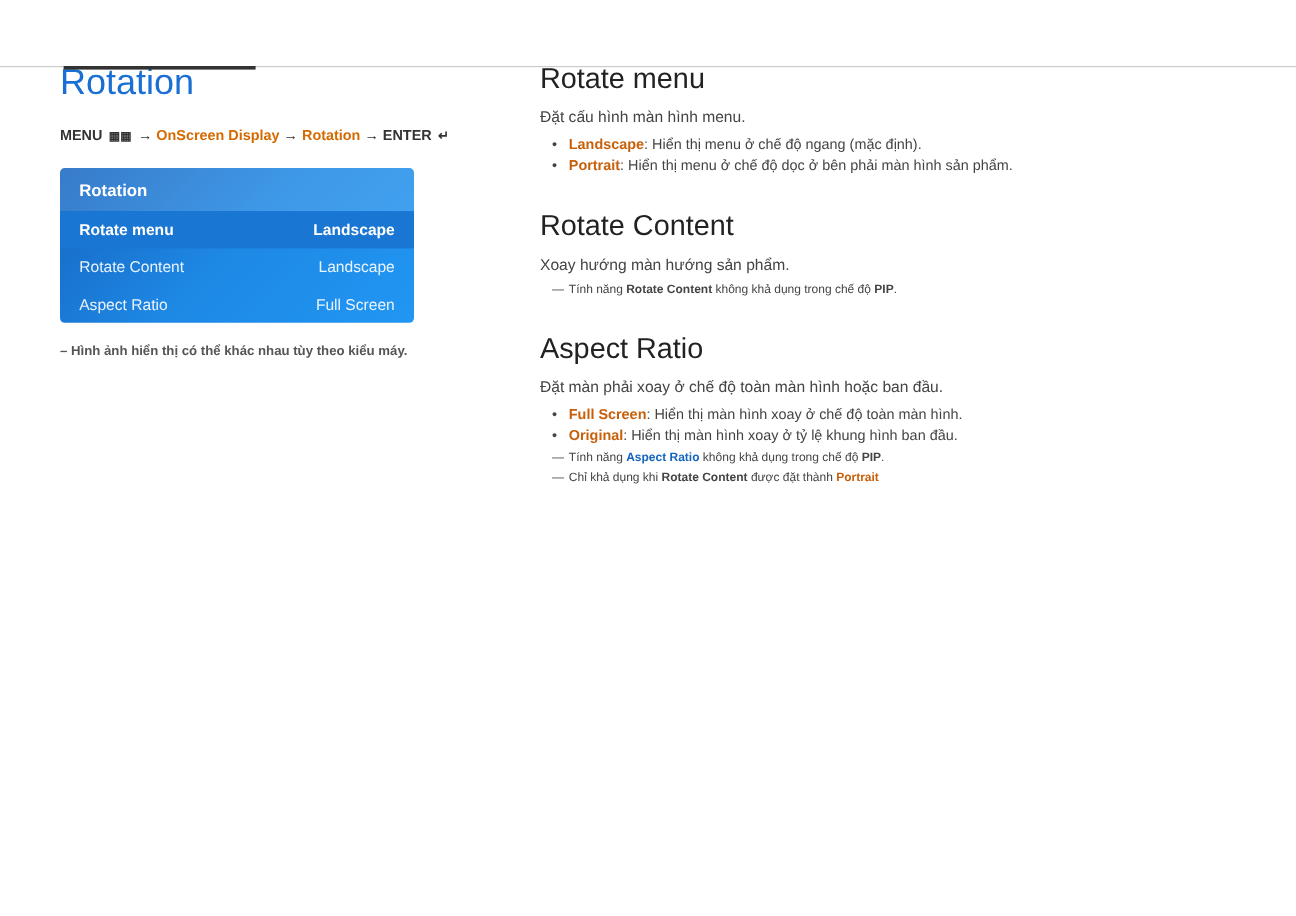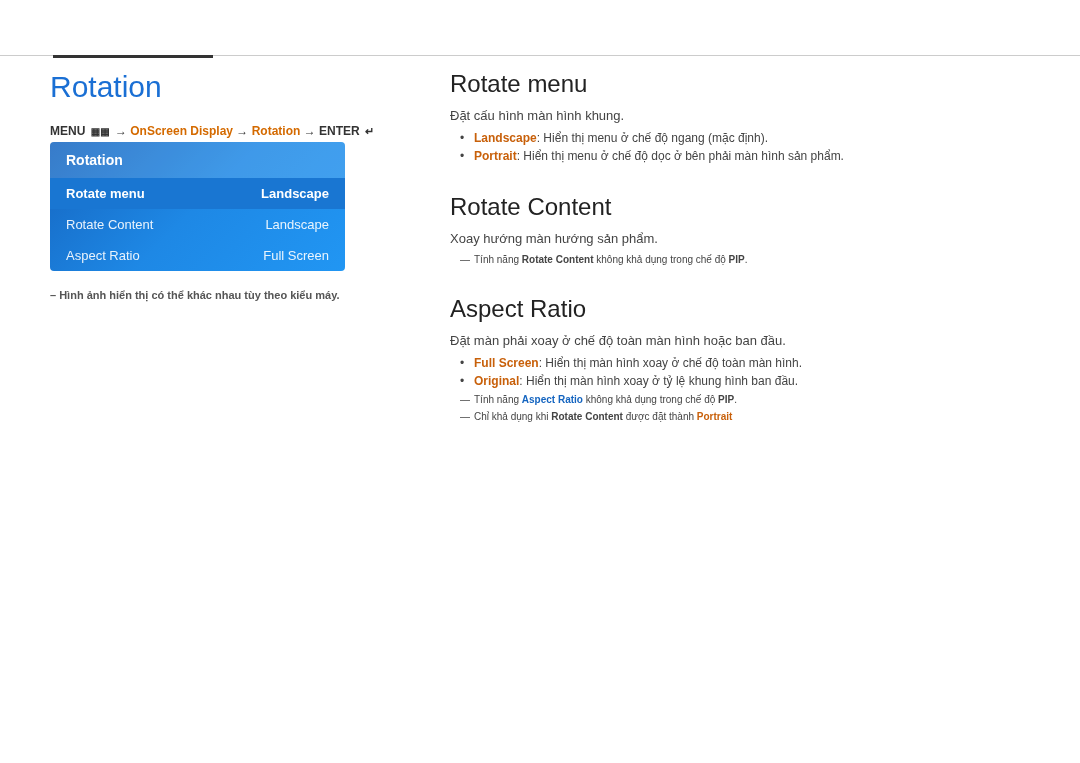--- a/index.html
+++ b/index.html
@@ -24,21 +24,21 @@
       position: absolute;
       top: 55px;
       left: 53px;
       width: 160px;
       height: 3px;
       background: #333;
     }
 
     .page-content {
       display: flex;
-      padding-top: 70px;
+      padding-top: 52px;
       padding-left: 50px;
       padding-right: 50px;
       justify-content: flex-end;
     }
 
     
     .left-col {
       width: 360px;
       flex-shrink: 0;
       padding-right: 30px;
@@ -47,21 +47,21 @@
     .page-title {
       font-size: 30px;
       color: #1a6fd4;
       font-weight: normal;
       margin-bottom: 20px;
     }
 
     .menu-path {
       font-size: 12px;
       color: #333;
-      margin-bottom: 4px;
+      margin-bottom: 20px;
       font-weight: bold;
     }
     .menu-path .orange-link {
       color: #d46a00;
     }
 
     
     .osd-box {
       background: linear-gradient(135deg, #1565c0, #1e88e5, #2196f3);
       border-radius: 4px;
@@ -234,21 +234,21 @@
         </div>
     </div>
 
     <div class="note">– Hình ảnh hiển thị có thể khác nhau tùy theo kiểu máy.</div>
   </div>
 
   <div class="right-col">
     <div id="sections-container">
         <div class="section">
           <h2 class="section-title">Rotate menu</h2>
-          <p class="section-desc">Đặt cấu hình màn hình khung.</p>
+          <p class="section-desc">Đặt cấu hình màn hình menu.</p>
           <ul class="bullet-list">
             <li><span class="orange">Landscape</span>: Hiển thị menu ở chế độ ngang (mặc định).</li>
             <li><span class="orange">Portrait</span>: Hiển thị menu ở chế độ dọc ở bên phải màn hình sản phẩm.</li>
           </ul>
         </div>
         <div class="section">
           <h2 class="section-title">Rotate Content</h2>
           <p class="section-desc">Xoay hướng màn hướng sản phẩm.</p>
           <div class="note-line">Tính năng <span class="bold-inline">Rotate Content</span> không khả dụng trong chế độ <span class="bold-inline">PIP</span>.</div>
         </div>

